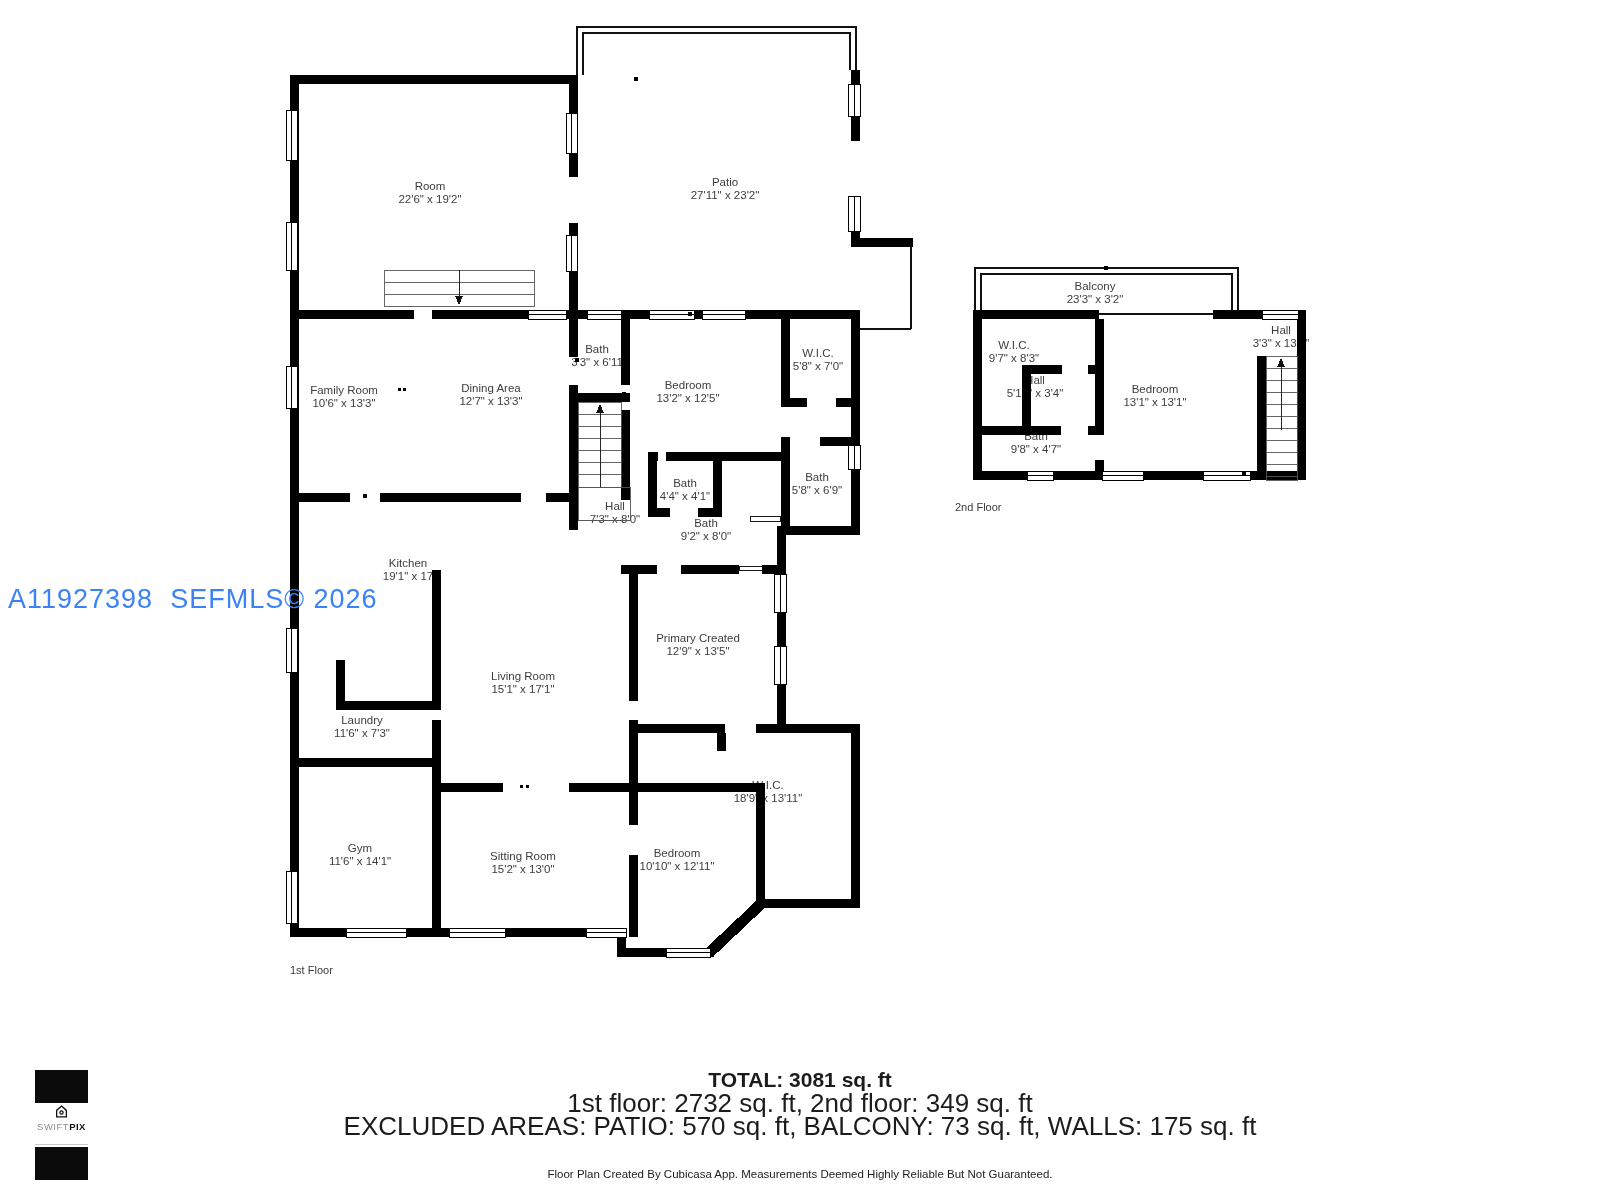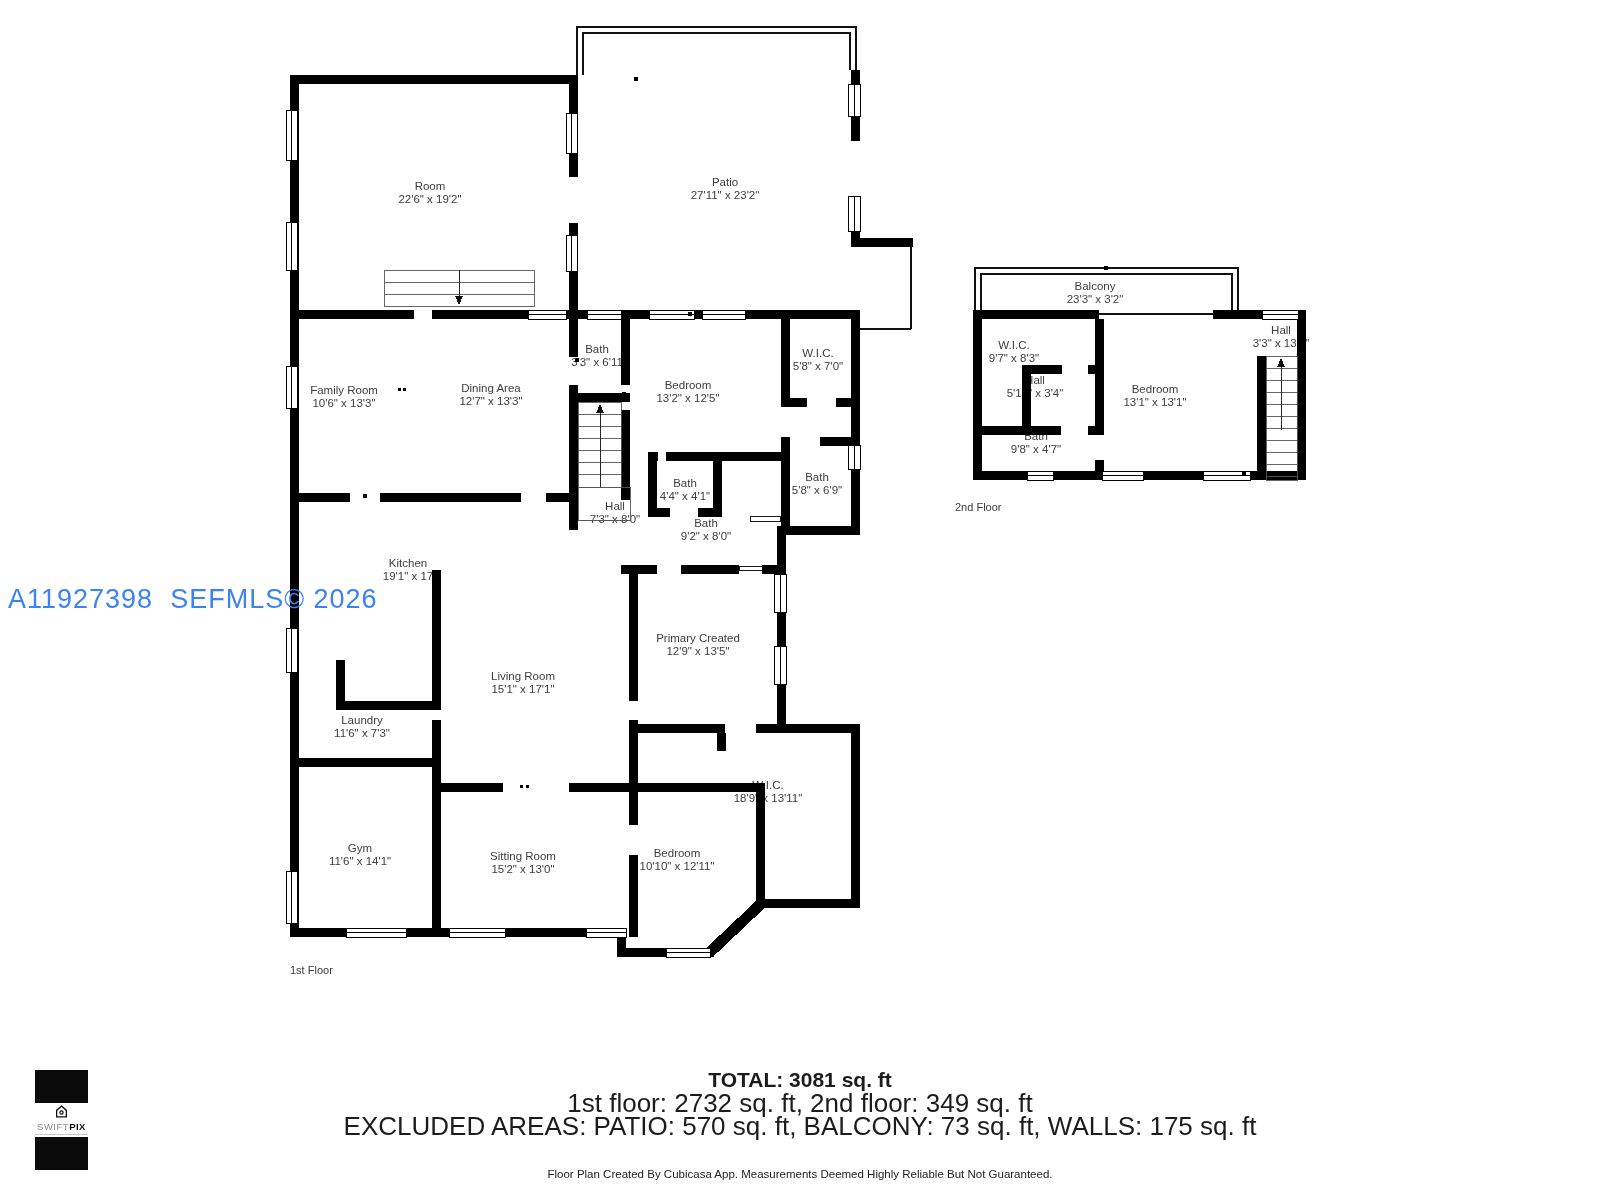--- a/index.html
+++ b/index.html
@@ -14,21 +14,21 @@
   #watermark{position:absolute;left:8px;top:584px;font-size:27px;letter-spacing:1px;
              color:#3b82f6;z-index:3;white-space:pre;}
   #summary{position:absolute;left:0;top:1068px;width:100%;text-align:center;z-index:1;color:#1c1c1c;}
   #summary .total{font-size:21px;font-weight:bold;line-height:24px;}
   #summary .line{font-size:26px;line-height:23px;}
   #summary .disclaimer{font-size:11.5px;margin-top:30px;color:#222;}
   #logo{position:absolute;left:35px;top:1070px;width:53px;z-index:3;text-align:center;}
   #logo .blk{width:53px;height:33px;background:#0b0b0b;}
   #logo .mid{padding:1px 0 2px 0;}
   #logo .brand{font-size:9.5px;letter-spacing:.5px;line-height:10px;display:block;
-               border-bottom:1px solid #c9c9c9;padding-bottom:2px;}
+               border-bottom:1px solid #c9c9c9;padding-bottom:12px;}
   #logo .brand .lt{color:#8d8d8d;font-weight:normal;}
   #logo .brand .bd{color:#101010;font-weight:bold;}
 </style>
 </head>
 <body>
 
 <div id="stage">
 
   <div class="rl" style="left:430px;top:180px">
       <span class="nm">Room</span>

